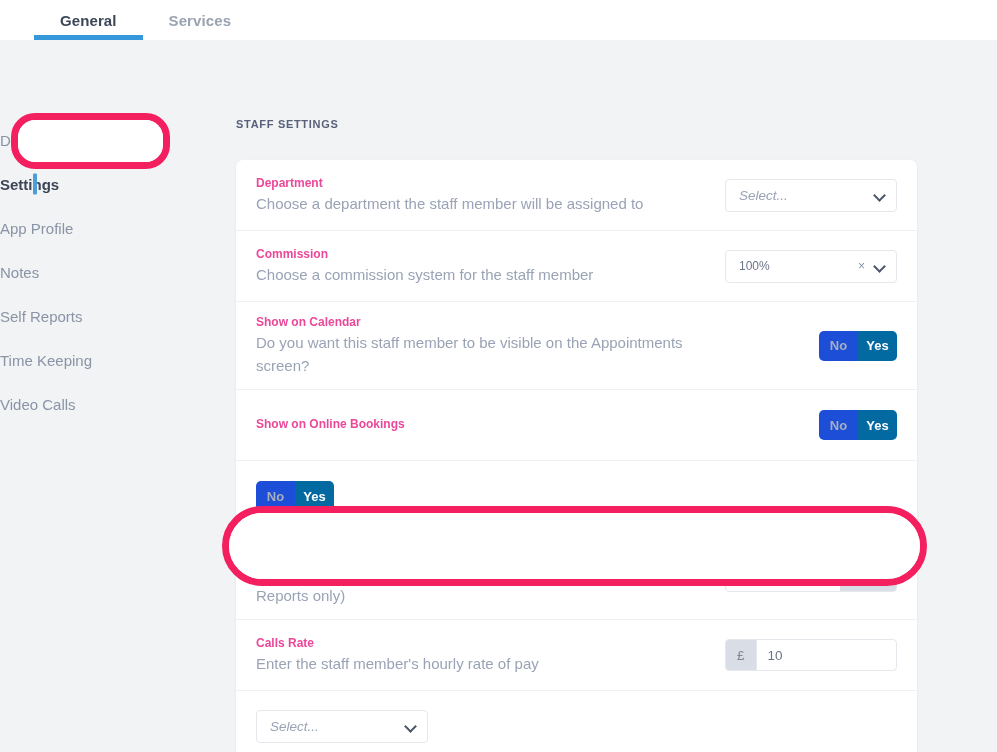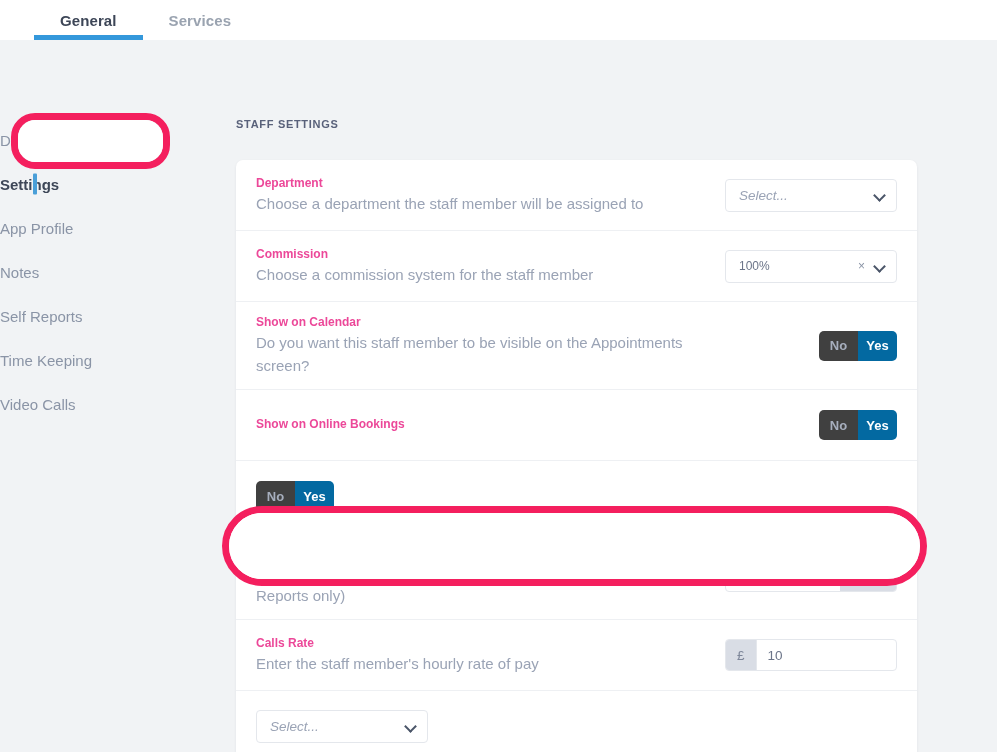--- a/index.html
+++ b/index.html
@@ -188,21 +188,21 @@
   .toggle .opt {
     display: flex;
     align-items: center;
     justify-content: center;
     font-size: 13px;
     font-weight: bold;
     width: 39px;
     cursor: pointer;
   }
   .toggle .opt.off {
-    background: #404040;
+    background: #1d4ed8;
     color: #a6aebd;
   }
   .toggle .opt.on {
     background: #0369a1;
     color: #ffffff;
   }
 
   
   .input-group {
     display: flex;

